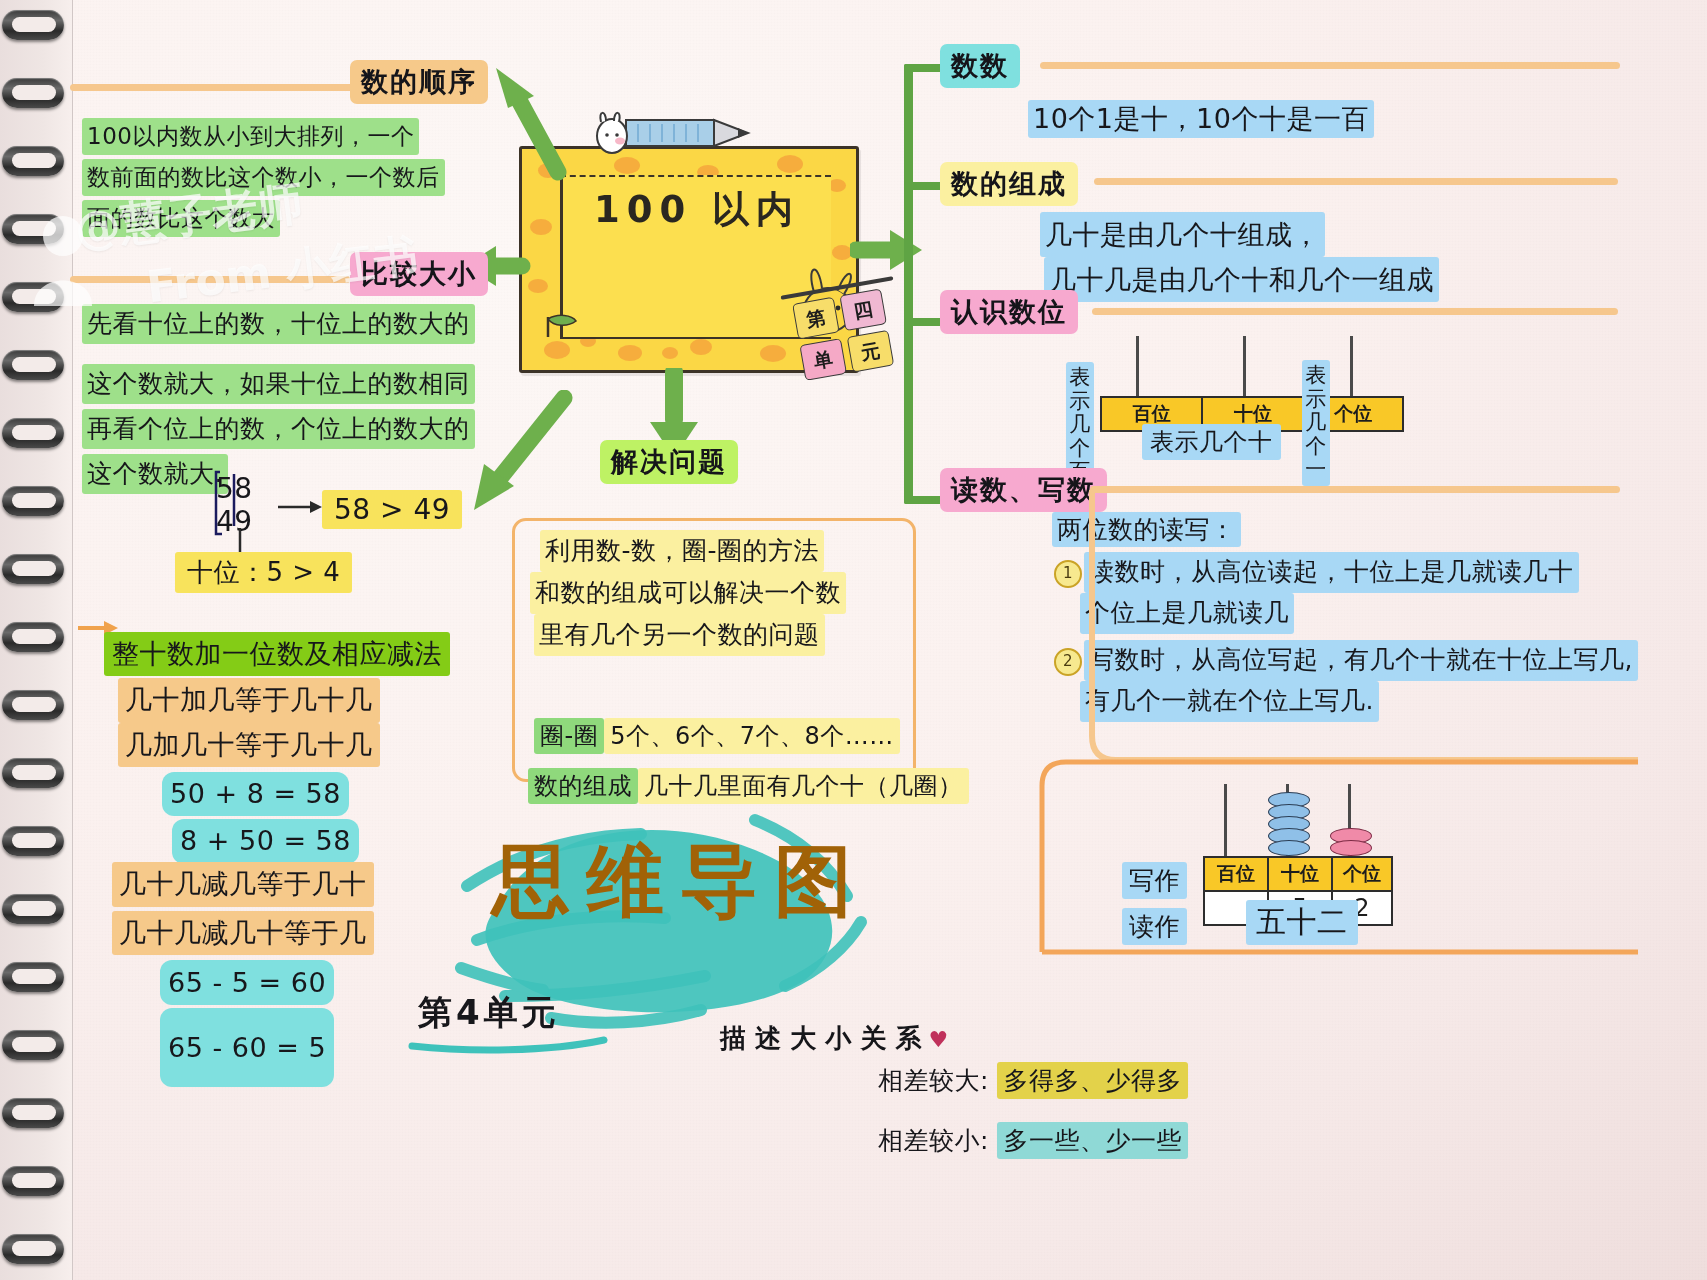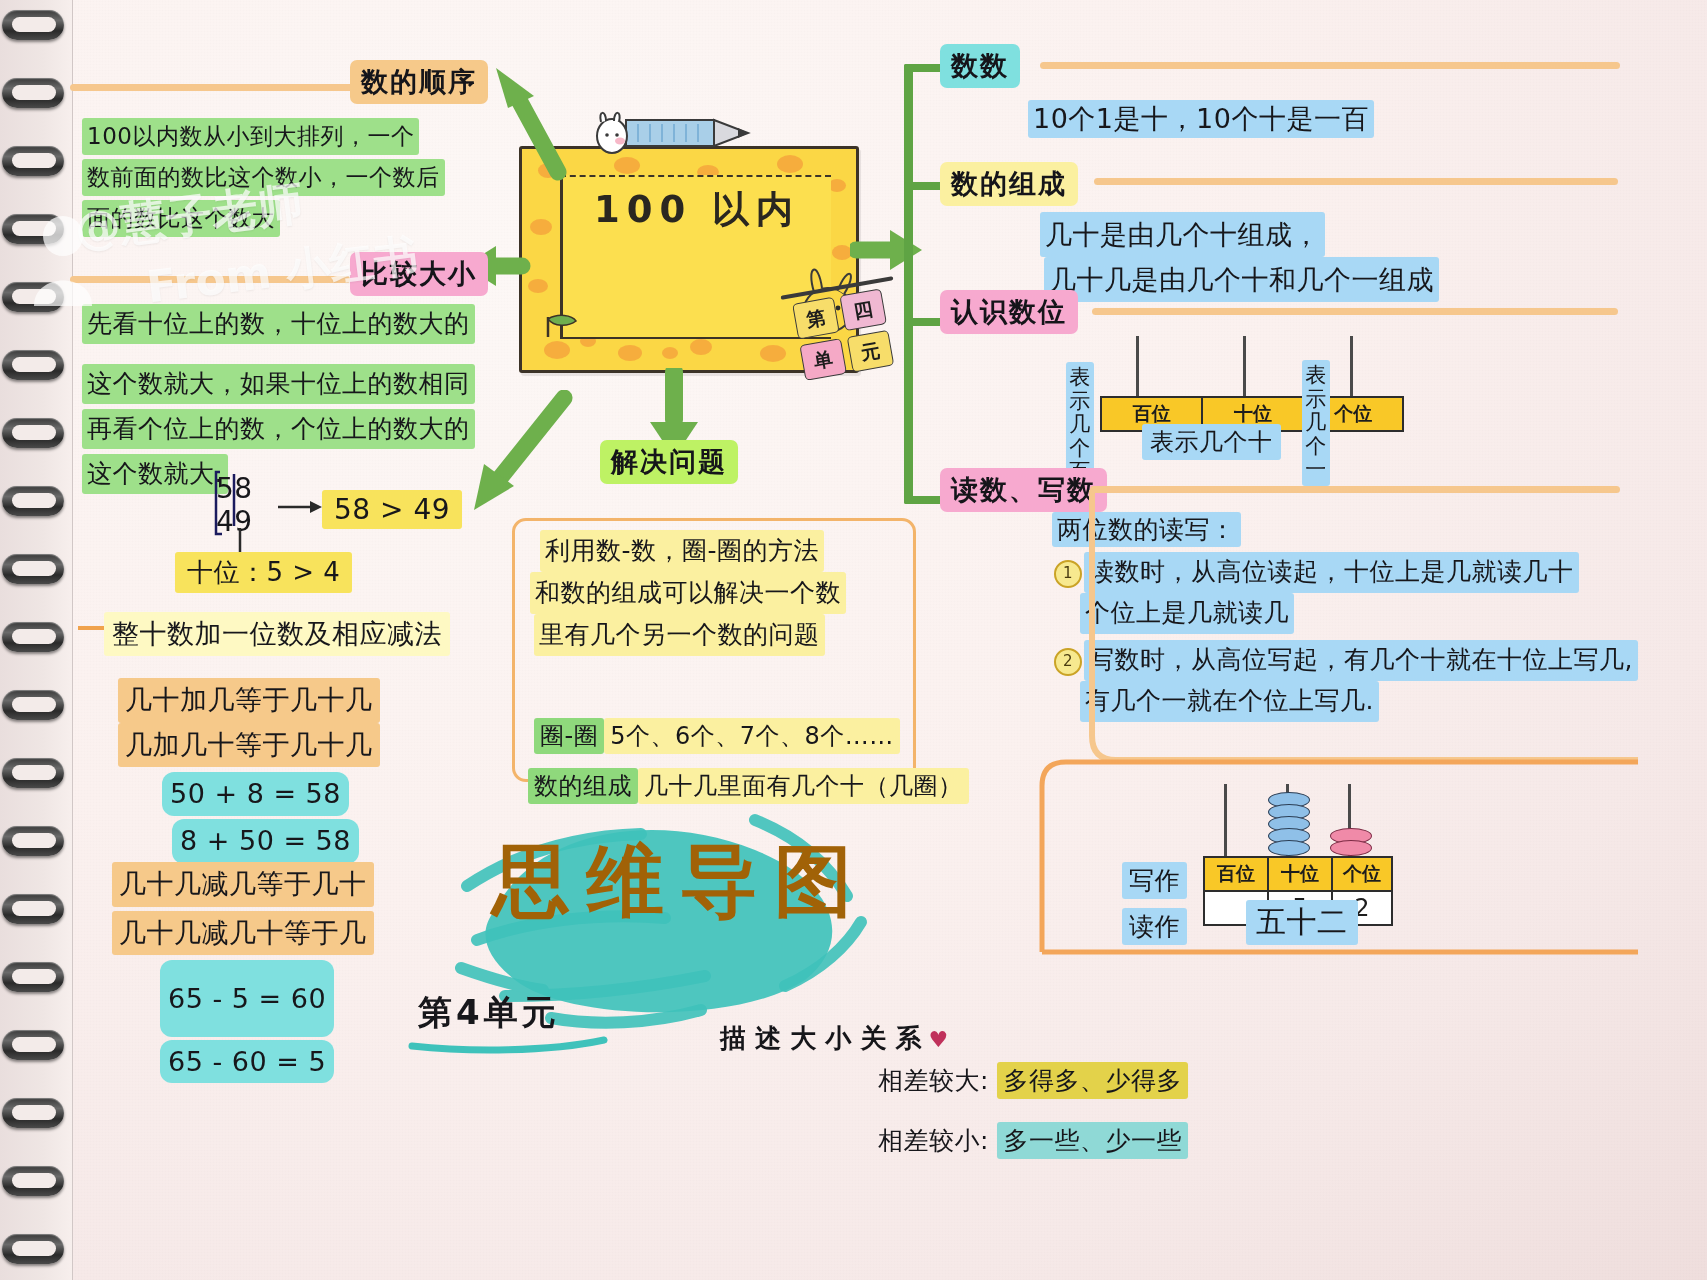--- a/index.html
+++ b/index.html
@@ -30,21 +30,21 @@
       color:#17171b;white-space:nowrap;letter-spacing:.5px;}
   .abs{position:absolute;}
   
   .hl{display:inline-block;padding:1px 5px;border-radius:3px;}
   .hl-green{background:#9ee08a;}
   .hl-green2{background:#8fd97c;}
   .hl-yellow{background:#f8e35c;}
   .hl-yellow-l{background:#fbf0a0;}
   .hl-orange{background:#f6c98a;}
   .hl-pink{background:#f7a9cf;}
-  .hl-pink-l{background:#fef9c3;}
+  .hl-pink-l{background:#84cc16;margin-top:20px;}
   .hl-blue{background:#a8d8f5;}
   .hl-cyan{background:#7fe0df;}
   .hl-cyan2{background:#bef264;}
   
   #title-card{position:absolute;left:519px;top:146px;width:334px;height:221px;
      background:#fbd745;border:3px solid #3c3327;border-radius:3px;
      box-shadow:2px 3px 0 rgba(0,0,0,.08);}
   #title-dots{position:absolute;inset:0;overflow:hidden;border-radius:1px;}
   #title-dots span{position:absolute;border-radius:50%;background:#f4a63c;opacity:.85;}
   #title-inner{position:absolute;left:38px;top:26px;width:268px;height:160px;
@@ -274,22 +274,22 @@
   <div class="abs hw" style="left:162px;top:772px;font-size:27px;line-height:1.42;">
     <div><span class="hl hl-cyan" style="padding:3px 8px;border-radius:12px">50 + 8 = 58</span></div>
     <div style="margin-top:3px;margin-left:10px"><span class="hl hl-cyan" style="padding:3px 8px;border-radius:12px">8 + 50 = 58</span></div>
   </div>
 
   <div class="abs hw" style="left:112px;top:862px;font-size:27px;line-height:1.5;">
     <div><span class="hl hl-orange" style="padding:2px 7px">几十几减几等于几十</span></div>
     <div style="margin-top:4px"><span class="hl hl-orange" style="padding:2px 7px">几十几减几十等于几</span></div>
   </div>
   <div class="abs hw" style="left:160px;top:960px;font-size:27px;line-height:1.45;">
-    <div><span class="hl hl-cyan" style="padding:19px 8px;border-radius:12px">65 - 5 = 60</span></div>
-    <div style="margin-top:3px"><span class="hl hl-cyan" style="padding:2px 8px;border-radius:12px">65 - 60 = 5</span></div>
+    <div><span class="hl hl-cyan" style="padding:3px 8px;border-radius:12px">65 - 5 = 60</span></div>
+    <div style="margin-top:3px"><span class="hl hl-cyan" style="padding:20px 8px;border-radius:12px">65 - 60 = 5</span></div>
   </div>
 
   <div class="chip hl-cyan2" style="left:600px;top:440px;">解决问题</div>
 
   <div class="abs" style="left:512px;top:518px;width:398px;height:258px;
        border:3px solid #f3b46a;border-radius:14px;"></div>
   <div class="abs hw" style="left:540px;top:530px;font-size:25px;line-height:1.6;">
     <div><span class="hl hl-yellow-l">利用数-数，圈-圈的方法</span></div>
     <div style="margin-left:-10px"><span class="hl hl-yellow-l">和数的组成可以解决一个数</span></div>
     <div style="margin-left:-6px"><span class="hl hl-yellow-l">里有几个另一个数的问题</span></div>

